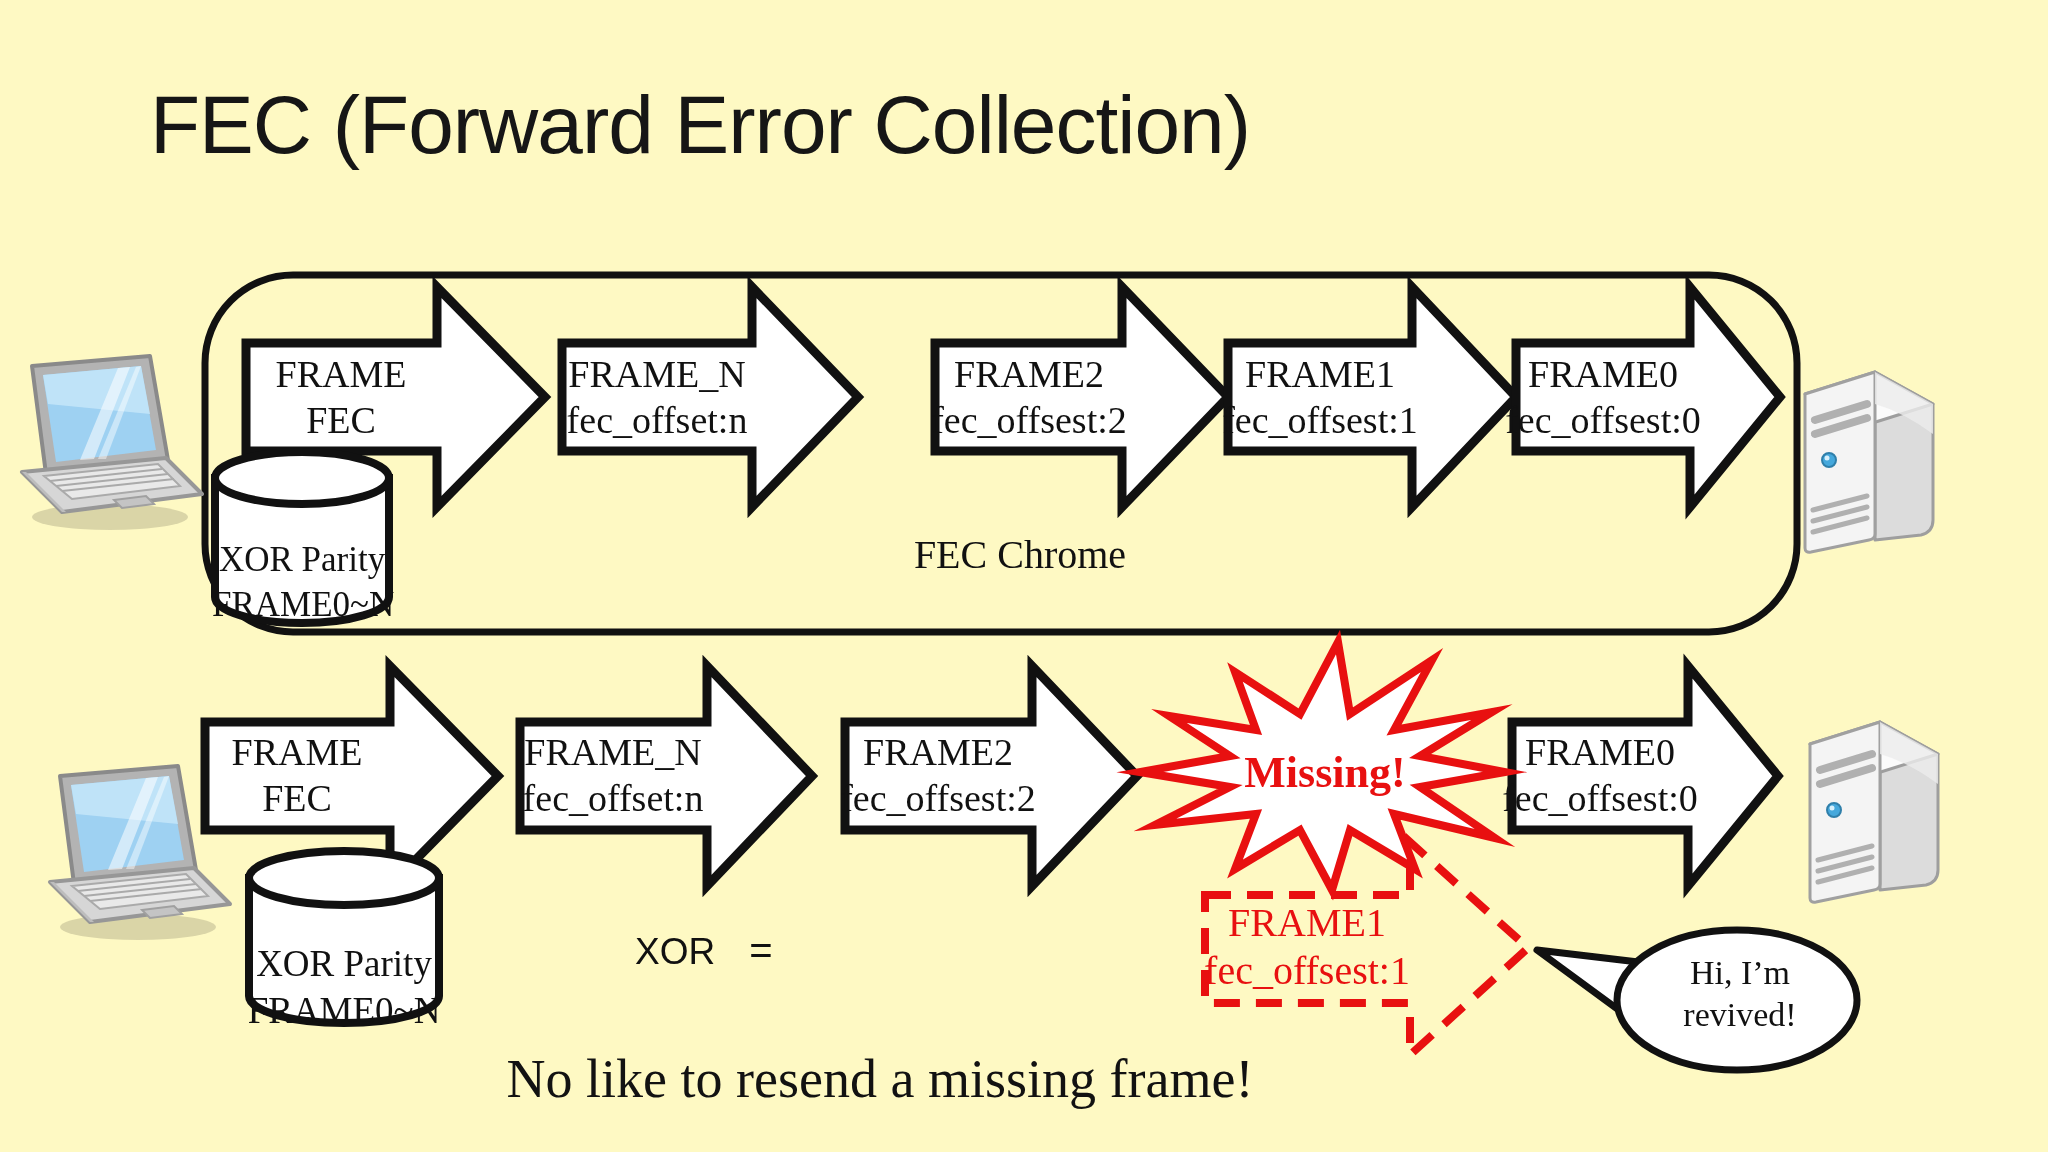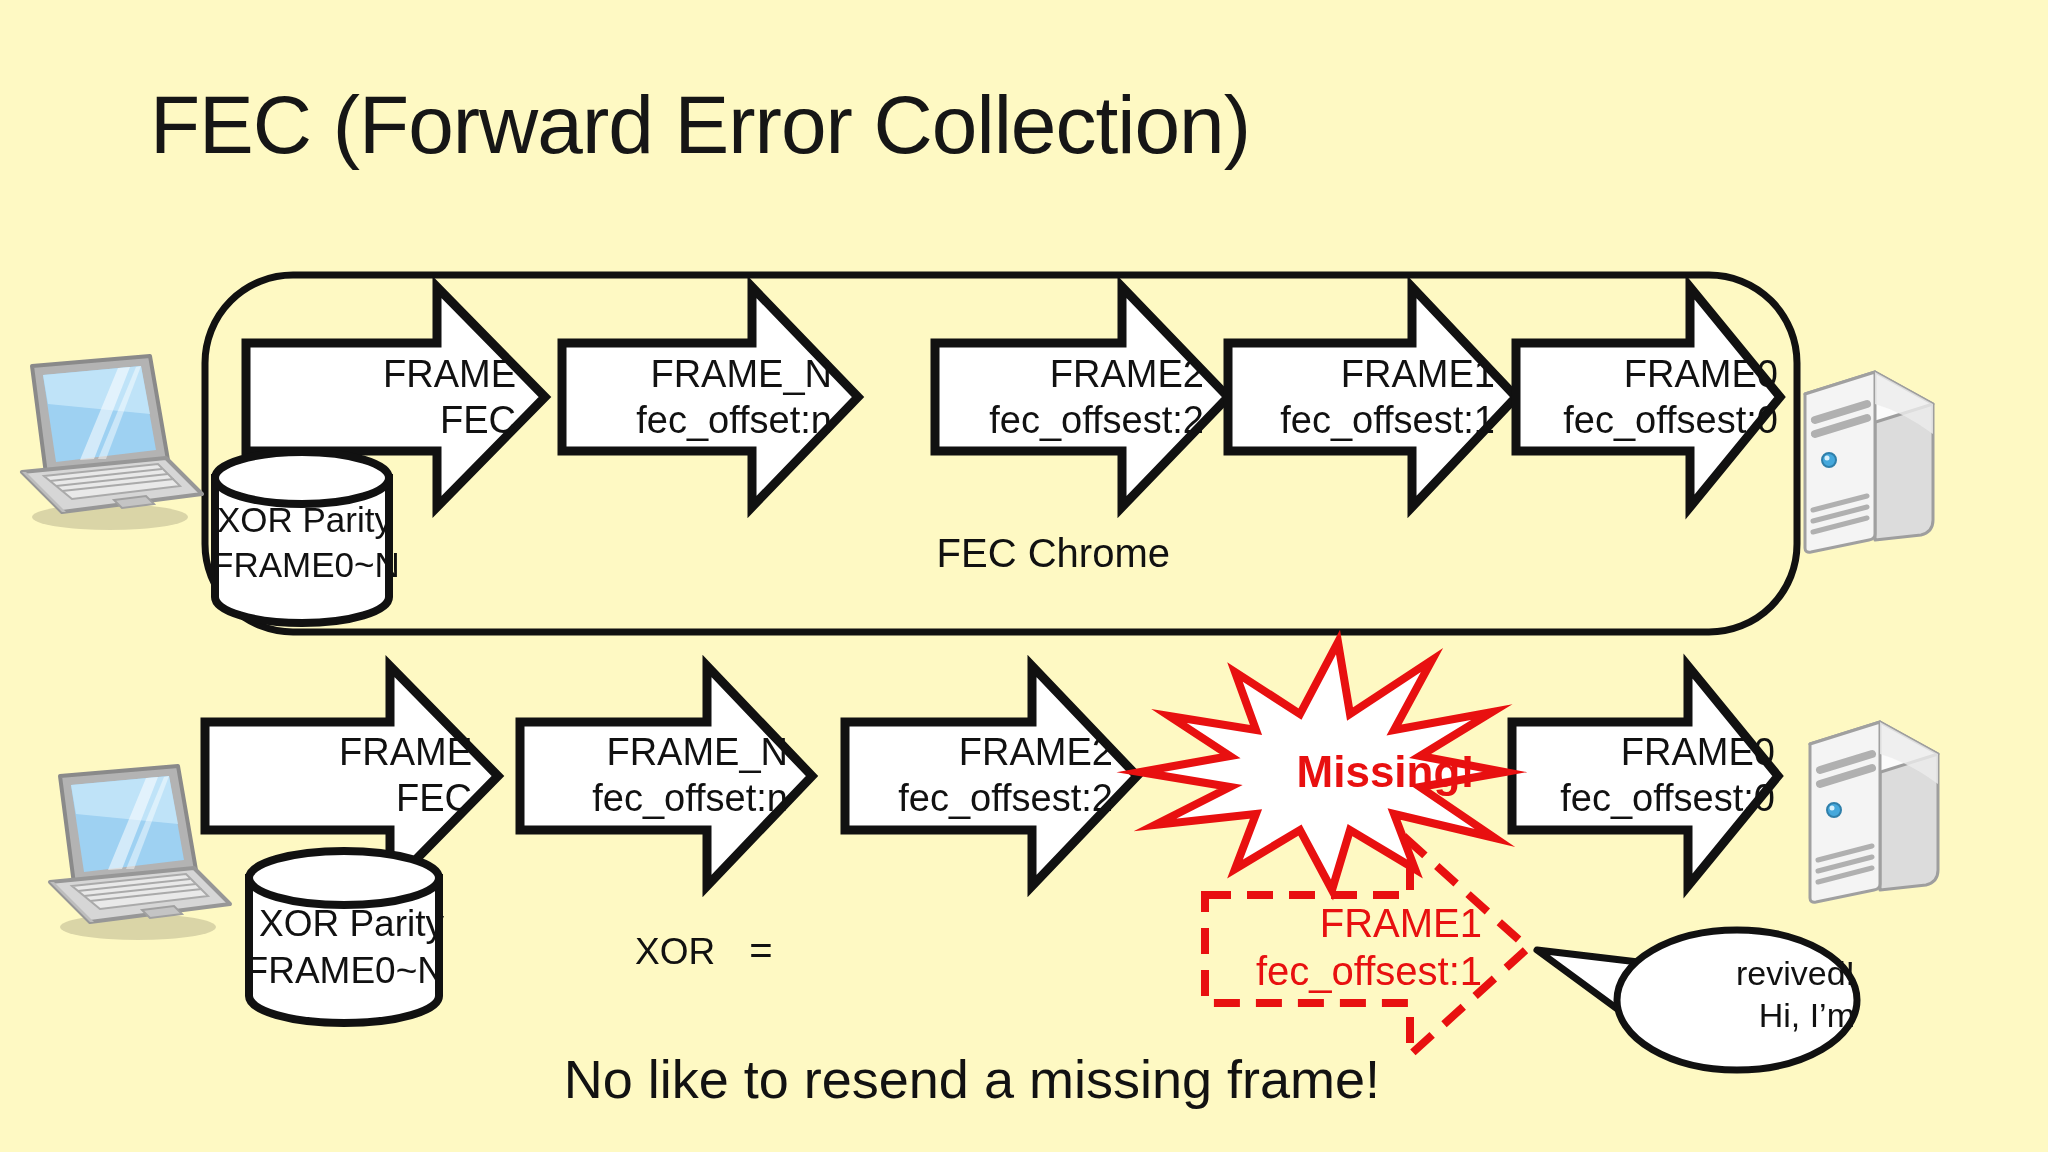--- a/index.html
+++ b/index.html
@@ -1,32 +1,32 @@
 <!DOCTYPE html>
 <html><head>
 <meta charset="utf-8">
 <style>
   html,body{margin:0;padding:0;background:#ffffff;}
   #slide{
     position:relative;width:2048px;height:1152px;background:#fef9c3;overflow:hidden;
     font-family:"Liberation Sans","DejaVu Sans",sans-serif;color:#111;
   }
   svg.shapes{position:absolute;left:0;top:0;width:2048px;height:1152px;}
-  .txt{position:absolute;text-align:right;color:#111;}
+  .txt{position:absolute;text-align:center;color:#111;font-family:Liberation Serif, serif;}
   .title{
     position:absolute;left:150px;top:78px;font-size:82px;font-weight:300;
     letter-spacing:-1px;color:#161616;white-space:nowrap;text-align:left;
   }
   .subtitle{
     position:absolute;left:153px;top:196px;font-size:50px;font-weight:300;
     color:#1a1a1a;white-space:nowrap;text-align:left;
   }
   .arrow-label{width:350px;font-size:38px;line-height:46px;font-weight:400;}
   .arrow-label div{white-space:nowrap;}
-  .cyl-label{font-size:35px;line-height:45px;}
+  .cyl-label{font-size:35px;line-height:45px;margin-top:40px;}
   .fec-group{left:870px;top:531px;width:300px;font-size:40px;}
   .missing{left:1175px;top:747px;width:300px;font-size:44px;font-weight:700;color:#e81010;}
   .red-label{left:1132px;top:899px;width:350px;font-size:40px;line-height:48px;color:#e81010;font-weight:400;}
   .bubble-label{left:1625px;top:952px;width:230px;font-size:34px;line-height:42px;}
   .equation{
     position:absolute;left:635px;top:928px;display:flex;gap:34px;
     align-items:baseline;font-size:37px;white-space:nowrap;text-align:right;
   }
   .equation .eq{font-size:40px;}
   .caption{left:380px;top:1048px;width:1000px;font-size:54px;font-weight:500;color:#121212;}
@@ -177,19 +177,19 @@
     <span>XOR</span>
     <span class="eq">=</span>
   </div>
 
   <div class="txt red-label">
     <div>FRAME1</div>
     <div>fec_offsest:1</div>
   </div>
 
   <div class="txt bubble-label">
+    <div>Hi, I’m</div>
     <div>revived!</div>
-    <div>Hi, I’m</div>
   </div>
 
   <div class="txt caption">No like to resend a missing frame!</div>
 
 </div>
 
 </body></html>

